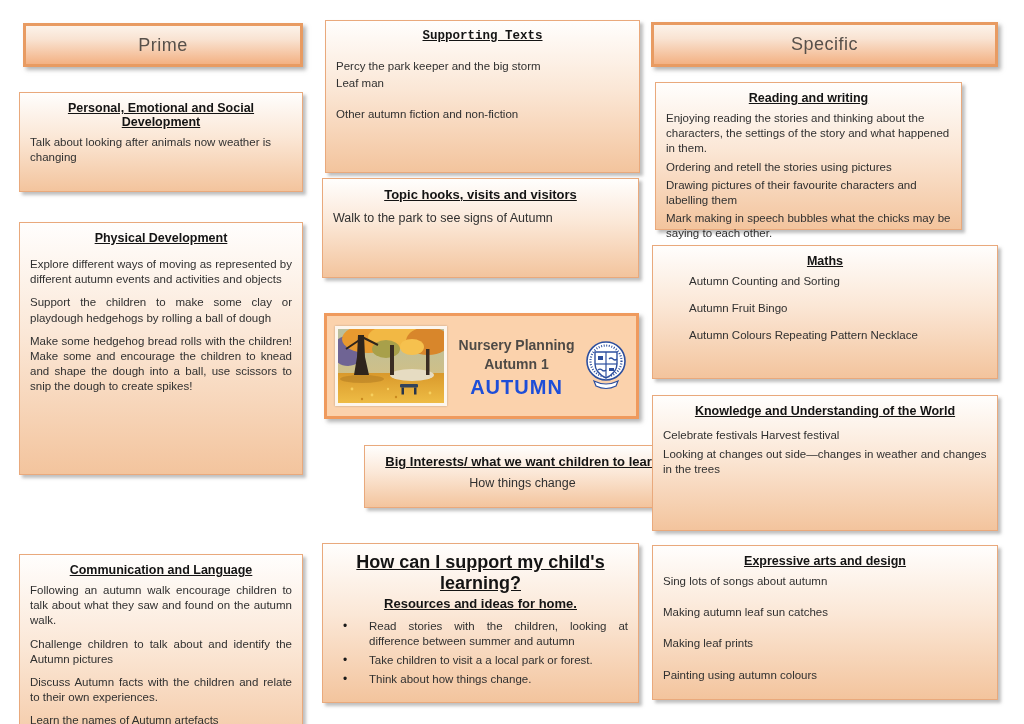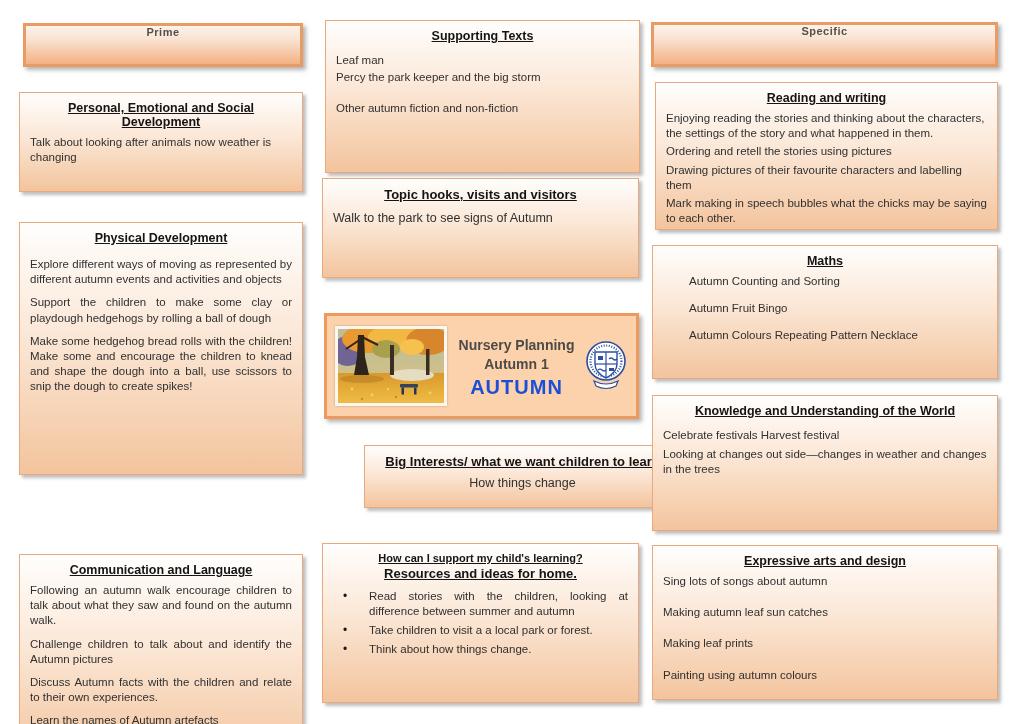--- a/index.html
+++ b/index.html
@@ -6,22 +6,22 @@
   #page{
     position:relative;width:1024px;height:724px;background:#ffffff;overflow:hidden;
     font-family:"Liberation Sans", sans-serif;color:#2e2e2e;
   }
   
   .header-box{
     position:absolute;box-sizing:border-box;
     border:3px solid #e89b62;
     background:linear-gradient(180deg,#fcf3ea 0%,#f9e3d2 35%,#f3b183 100%);
     box-shadow:3px 3px 4px rgba(120,120,120,.55);
-    display:flex;align-items:flex-start;justify-content:center;
-    font-size:11px;font-weight:700;color:#57504a;letter-spacing:.5px;
+    display:flex;align-items:center;justify-content:center;
+    font-size:18px;font-weight:400;color:#57504a;letter-spacing:.5px;
   }
   .content-box{
     position:absolute;box-sizing:border-box;
     border:1px solid #e9a97c;
     background:linear-gradient(180deg,#fffefd 0%,#fbe7d6 45%,#f3c49d 100%);
     box-shadow:3px 3px 3px rgba(130,130,130,.5);
     padding:6px 10px 6px 10px;
   }
   .box-title{
     text-align:center;font-weight:bold;text-decoration:underline;
@@ -88,24 +88,24 @@
     <div class="box-title">Communication and Language</div>
     <div class="box-body justify">
       <p>Following an autumn walk encourage children to talk about what they saw and found on the autumn walk.</p>
       <p>Challenge children to talk about and identify the Autumn pictures</p>
       <p>Discuss Autumn facts with the children and relate to their own experiences.</p>
       <p>Learn the names of Autumn artefacts</p>
     </div>
   </div>
 
   <div class="content-box" style="left:325px;top:20px;width:315px;height:153px;">
-    <div class="box-title" style="margin-bottom:10px;">Supporting Texts</div>
+    <div class="box-title" style="margin-bottom:16px;font-family:Liberation Mono, monospace;">Supporting Texts</div>
     <div class="box-body tight">
+      <p>Percy the park keeper and the big storm</p>
       <p>Leaf man</p>
-      <p>Percy the park keeper and the big storm</p>
       <p class="gap-top">Other autumn fiction and non-fiction</p>
     </div>
   </div>
 
   <div class="content-box sans13" style="left:322px;top:178px;width:317px;height:100px;">
     <div class="box-title" style="margin-bottom:8px;">Topic hooks, visits and visitors</div>
     <div class="box-body">
       <p>Walk to the park to see signs of Autumn</p>
     </div>
   </div>
@@ -170,34 +170,34 @@
   </div>
 
   <div class="content-box sans13" style="left:322px;top:445px;width:317px;height:63px;margin-left:42px;">
     <div class="box-title">Big Interests/ what we want children to learn</div>
     <div class="box-body">
       <p class="centered">How things change</p>
     </div>
   </div>
 
   <div class="content-box" style="left:322px;top:543px;width:317px;height:160px;">
-    <div class="box-title" style="margin-bottom:2px;font-size:11px;text-decoration:underline;">How can I support my child's learning?</div>
+    <div class="box-title" style="margin-bottom:2px;font-size:18px;text-decoration:underline;">How can I support my child's learning?</div>
     <div class="box-title" style="margin-bottom:8px;font-size:13px;">Resources and ideas for home.</div>
     <ul class="plain-list bullet-list">
       <li>Read stories with the children, looking at difference  between summer and autumn</li>
       <li>Take children to visit a a local park or forest.</li>
       <li>Think about how things change.</li>
     </ul>
   </div>
 
   <div class="header-box" style="left:651px;top:22px;width:347px;height:45px;">
     <span>Specific</span>
   </div>
 
-  <div class="content-box" style="left:655px;top:82px;width:343px;height:148px;">
+  <div class="content-box" style="left:655px;top:82px;width:307px;height:148px;">
     <div class="box-title">Reading and writing</div>
     <div class="box-body" style="--x:0;">
       <p style="margin-bottom:3px;">Enjoying reading the stories and thinking about the characters, the settings of the story and what happened in them.</p>
       <p style="margin-bottom:3px;">Ordering and retell the stories using pictures</p>
       <p style="margin-bottom:3px;">Drawing pictures of their favourite characters and labelling them</p>
       <p style="margin-bottom:3px;">Mark making in speech bubbles what the chicks may be saying to each other.</p>
     </div>
   </div>
 
   <div class="content-box" style="left:652px;top:245px;width:346px;height:134px;">

